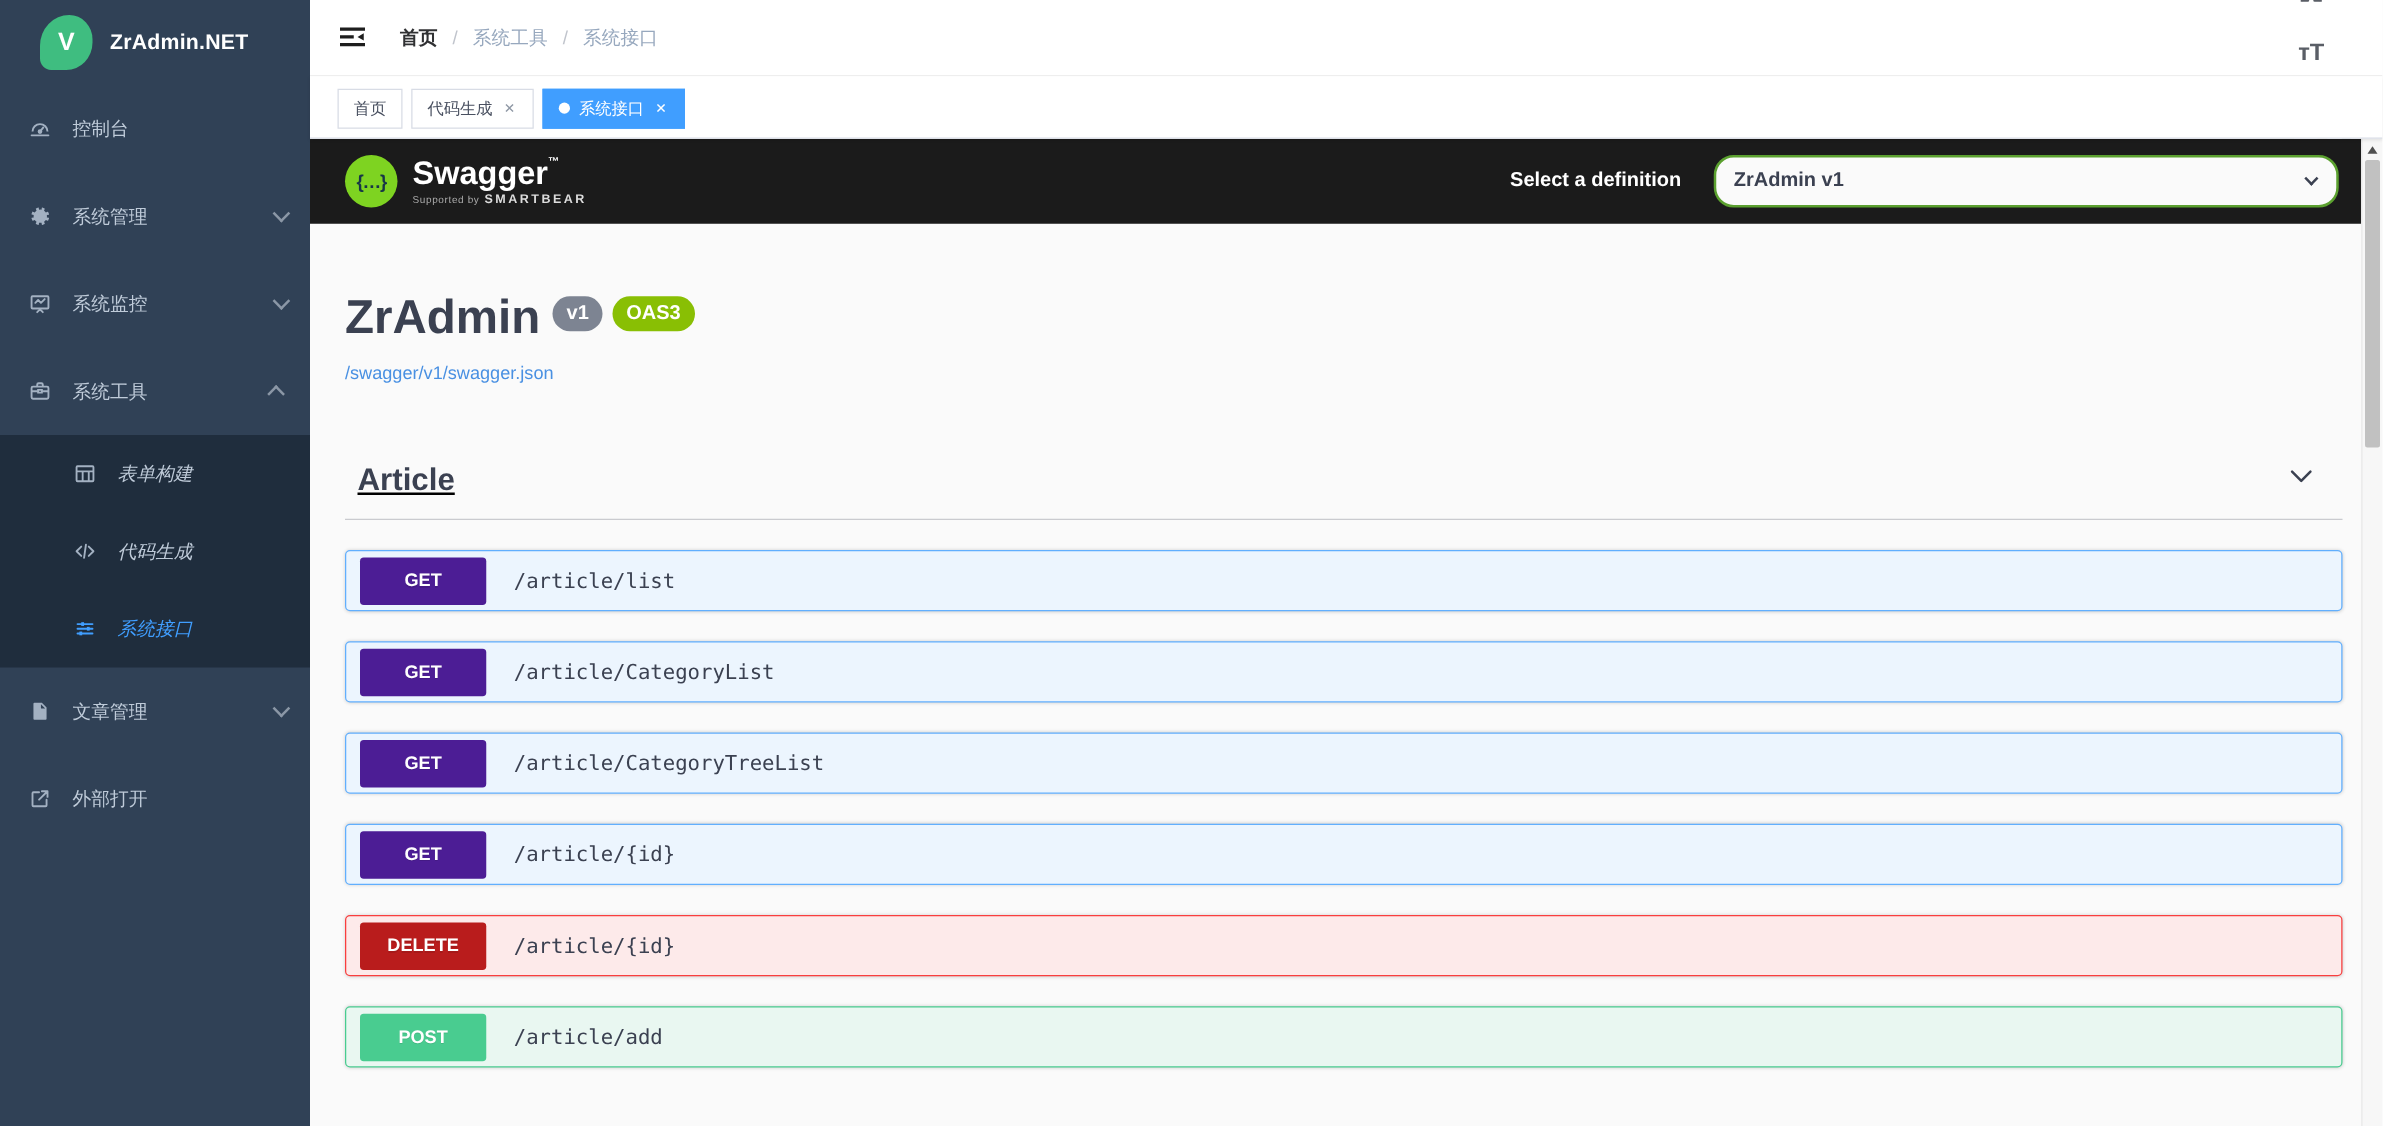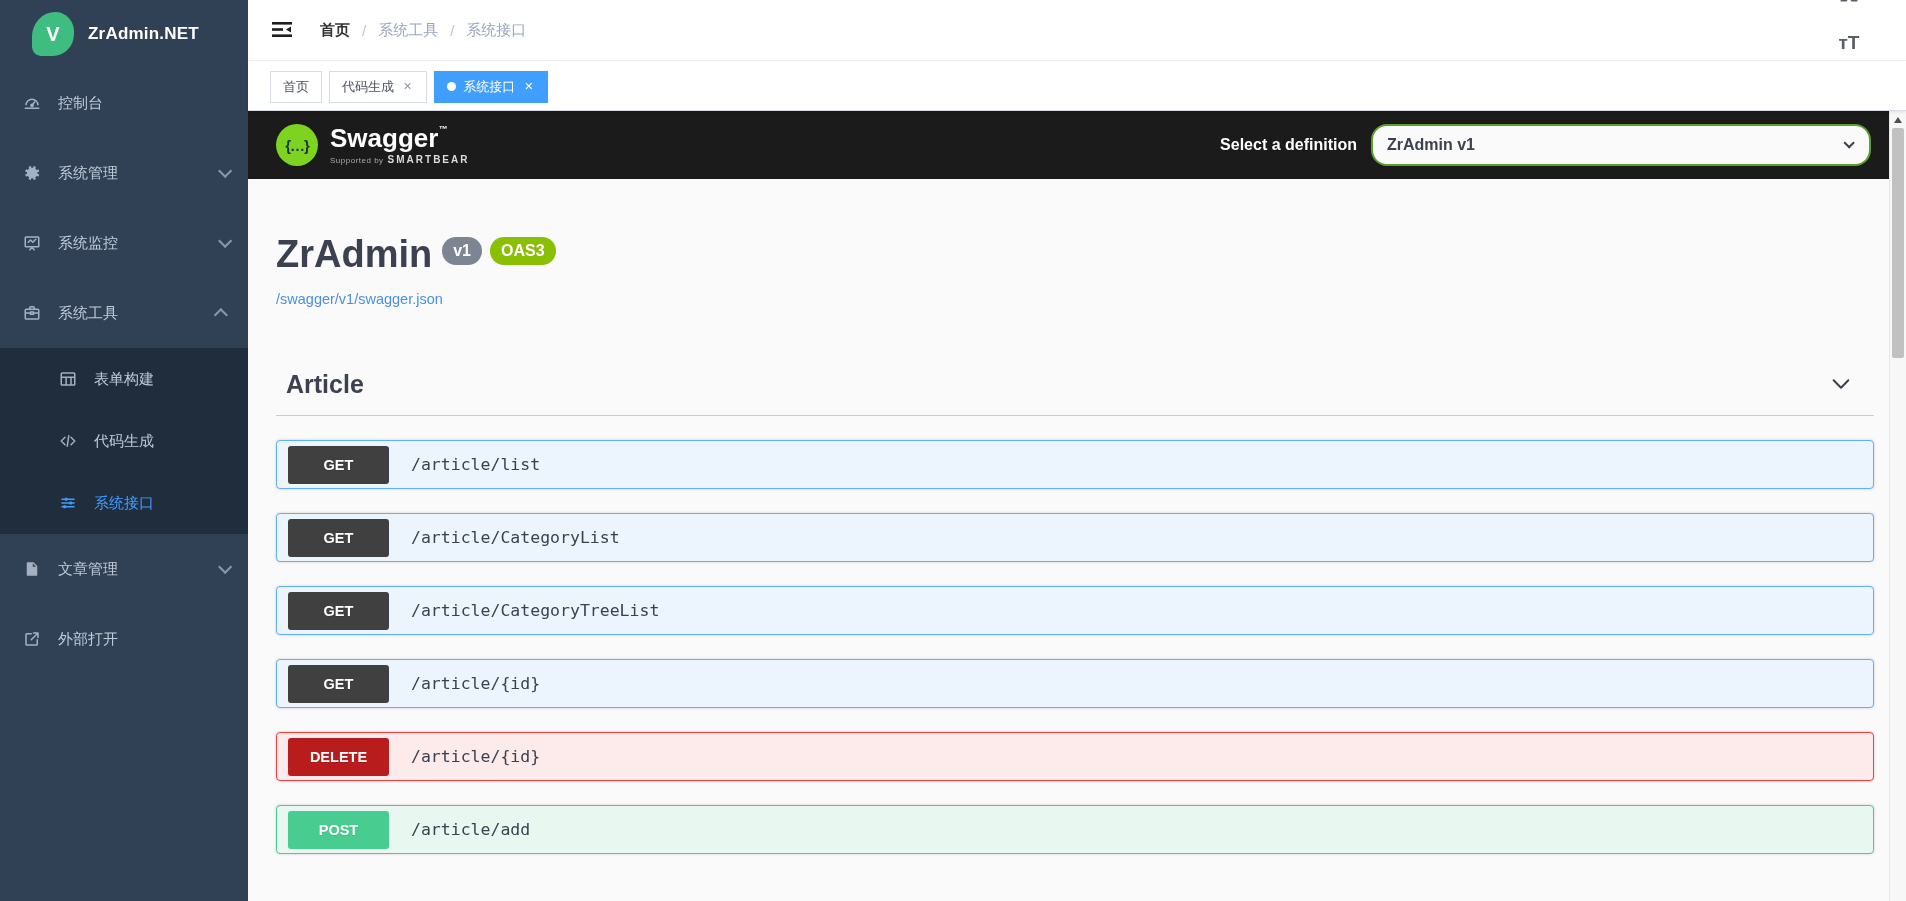--- a/index.html
+++ b/index.html
@@ -10,21 +10,21 @@
   
   .sidebar { width: 248px; min-width: 248px; height: 100%; background: #304156; color: #bfcbd9; display: flex; flex-direction: column; }
   .logo-row { height: 68px; display: flex; align-items: center; padding-left: 32px; }
   .logo-blob { width: 42px; height: 44px; background: #3fbd80; border-radius: 58% 46% 52% 22%; display: flex; align-items: center; justify-content: center; color: #fff; font-weight: bold; font-size: 20px; margin-right: 14px; }
   .logo-title { color: #fff; font-weight: bold; font-size: 17px; letter-spacing: .2px; }
   .menu { flex: 1; }
   .menu-item { height: 70px; display: flex; align-items: center; padding: 0 20px 0 22px; font-size: 15px; cursor: pointer; }
   .menu-item .mi-icon { width: 20px; height: 20px; margin-right: 16px; color: #a3b1c2; display: flex; align-items: center; justify-content: center; }
   .menu-item .mi-icon svg { width: 18px; height: 18px; }
   .submenu { background: #1f2d3d; }
-  .submenu .menu-item { height: 62px; padding-left: 58px; }
+  .submenu .menu-item { height: 62px; padding-left: 58px; font-style: italic; }
   .menu-item.active { color: #409eff; }
   .menu-item.active .mi-icon { color: #409eff; }
   .chev { margin-left: auto; width: 10px; height: 10px; border-right: 2px solid #8b97a6; border-bottom: 2px solid #8b97a6; }
   .chev.down { transform: rotate(45deg) translateY(-3px); }
   .chev.up { transform: rotate(-135deg) translateY(-3px); }
 
   
   .main { flex: 1; display: flex; flex-direction: column; height: 100%; min-width: 0; }
 
   
@@ -60,45 +60,45 @@
 
   .sw-topbar { height: 68px; background: #1b1b1b; display: flex; align-items: center; padding: 0 18px 0 28px; }
   .sw-logo { display: flex; align-items: center; gap: 12px; }
   .sw-logo-circle { width: 42px; height: 42px; border-radius: 50%; background: #7ed321; color: #173647; display: flex; align-items: center; justify-content: center; font-weight: bold; font-size: 15px; letter-spacing: -1px; }
   .sw-wordmark-col { display: flex; flex-direction: column; }
   .sw-wordmark { color: #fff; font-size: 26px; font-weight: bold; line-height: 1; }
   .sw-tm { font-size: 9px; vertical-align: top; }
   .sw-supported { margin-top: 3px; font-size: 8px; color: #aaa; letter-spacing: .5px; }
   .sw-smartbear { font-size: 10px; font-weight: bold; color: #dcdcdc; letter-spacing: 2px; margin-left: 4px; }
   .sw-select-group { margin-left: auto; display: flex; align-items: center; }
-  .sw-select-label { color: #fff; font-weight: bold; font-size: 16px; margin-right: 14px; text-align: center; }
+  .sw-select-label { color: #fff; font-weight: bold; font-size: 16px; margin-right: 26px; text-align: center; }
   .sw-select { width: 500px; height: 42px; background: #fafafa; border: 2px solid #5ba02f; border-radius: 16px; display: flex; align-items: center; padding: 0 18px 0 14px; cursor: pointer; }
   .sw-select-value { font-size: 16px; font-weight: bold; color: #3b4151; }
   .sw-select .chev { border-color: #3b4151; width: 8px; height: 8px; border-width: 2px; }
 
   .sw-content { flex: 1; padding: 56px 15px 0 28px; overflow: hidden; }
   .sw-info-title { display: flex; align-items: flex-start; }
   .sw-title { font-size: 38px; font-weight: bold; color: #3b4151; line-height: 1; }
   .badge { border-radius: 57px; padding: 5px 11px; color: #fff; font-size: 16px; font-weight: bold; margin-left: 10px; margin-top: 2px; }
   .badge-version { background: #7d8492; }
   .badge-oas { background: #89bf04; margin-left: 8px; }
   .sw-spec-link { display: inline-block; margin-top: 18px; font-size: 14.5px; color: #4990e2; text-decoration: none; cursor: pointer; }
 
   .sw-section { margin-top: 62px; }
-  .sw-section-header { display: flex; align-items: flex-end; justify-content: space-between; padding: 0 22px 16px 10px; border-bottom: 1px solid rgba(59,65,81,.25); cursor: pointer; }
+  .sw-section-header { display: flex; align-items: flex-start; justify-content: space-between; padding: 0 22px 16px 10px; border-bottom: 1px solid rgba(59,65,81,.25); cursor: pointer; text-decoration: underline; }
   .sw-section-title { font-size: 25px; font-weight: bold; color: #3b4151; }
   .sw-section-chev svg { width: 22px; height: 22px; }
 
   .opblock { height: 49px; border-radius: 4px; border: 1px solid; display: flex; align-items: center; padding-left: 11px; gap: 22px; margin-top: 24px; box-shadow: 0 0 3px rgba(0,0,0,.18); cursor: pointer; }
   .opblock:first-of-type { margin-top: 13px; }
   .opblock.get    { background: #ecf5fe; border-color: #61affe; }
   .opblock.post   { background: #e9f7f1; border-color: #49cc90; }
   .opblock.delete { background: #fdeaea; border-color: #f93e3e; }
   .op-method { min-width: 101px; height: 38px; border-radius: 3px; display: flex; align-items: center; justify-content: center; color: #fff; font-weight: bold; font-size: 14.5px; text-shadow: 0 1px 0 rgba(0,0,0,.1); }
-  .opblock.get    .op-method { background: #404040; }
+  .opblock.get    .op-method { background: #4c1d95; }
   .opblock.post   .op-method { background: #49cc90; }
   .opblock.delete .op-method { background: #b91c1c; }
   .op-path { font-family: "DejaVu Sans Mono", monospace; font-size: 16.5px; color: #3b4151; }
 
   
   .scrollbar { position: absolute; top: 0; right: 0; bottom: 0; width: 17px; background: #f7f7f7; border-left: 1px solid #e8e8e8; }
   .sb-arrow-up { width: 0; height: 0; border-left: 4px solid transparent; border-right: 4px solid transparent; border-bottom: 6px solid #505050; margin: 6px auto 0; }
   .sb-thumb { position: absolute; top: 17px; left: 2px; width: 12px; height: 230px; background: #c1c1c1; border-radius: 2px; }
 </style>
 </head>

